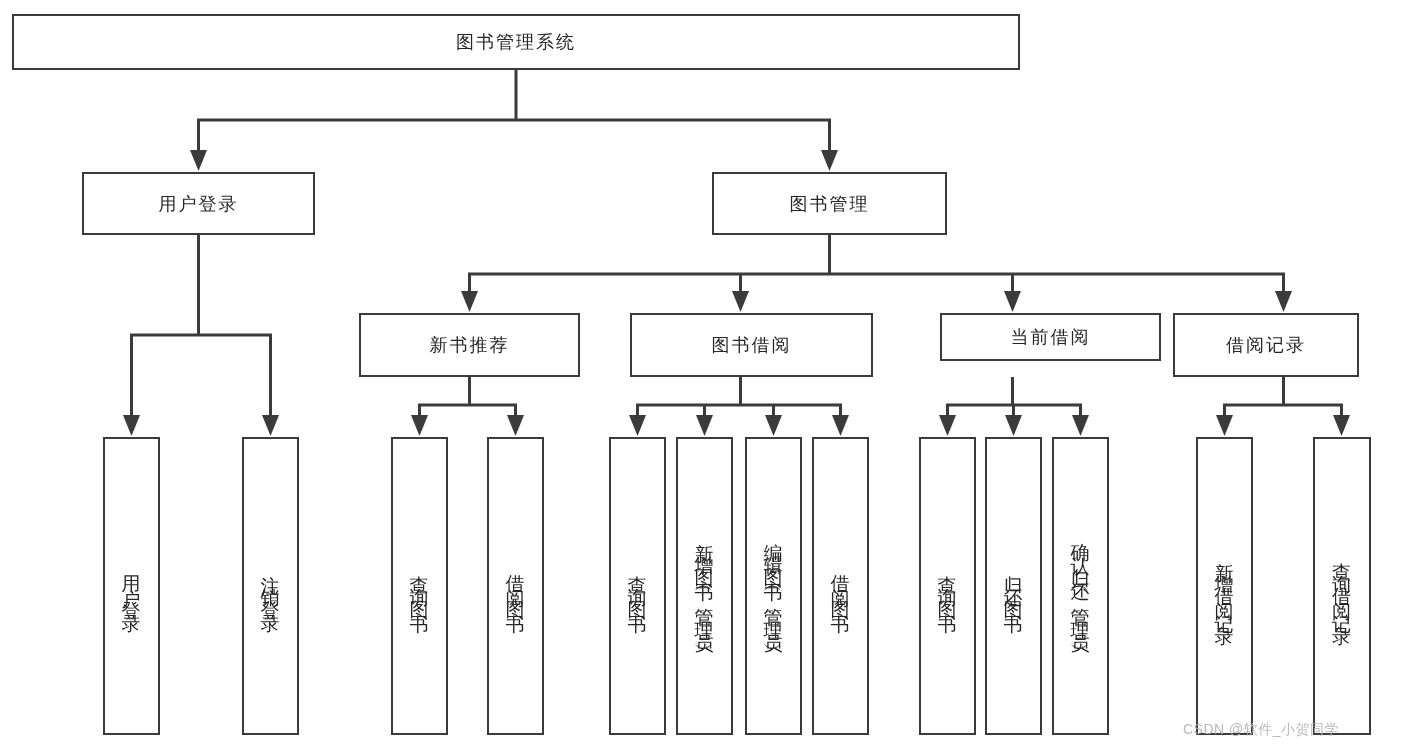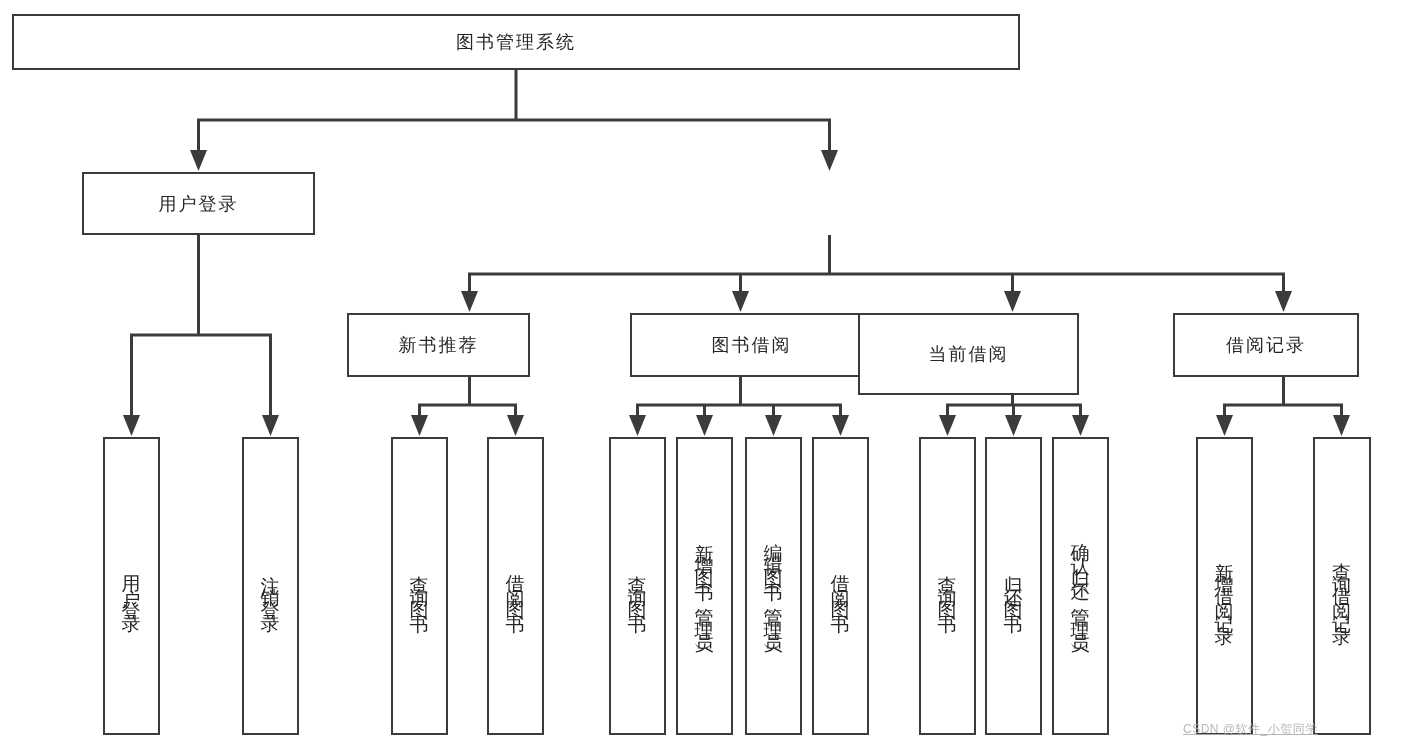--- a/index.html
+++ b/index.html
@@ -45,27 +45,26 @@
     font-size:19px;
     letter-spacing:13px;
     line-height:1;
     white-space:normal;
   }
   .watermark{
     position:absolute;
     left:1183px;
     top:719px;
     z-index:10;
-    font-size:12px;
+    font-size:14px;
     line-height:21px;
     color:var(--watermark);
     letter-spacing:0.5px;
     white-space:nowrap;
     opacity:0.9;
-    text-decoration:underline;
   }
 </style>
 </head>
 <body>
 
 <div class="stage">
 
   <svg class="connector" viewBox="0 0 1405 747">
 
     <path d="M516 70 L516 121.5 M198.5 120 L829.5 120 M198.5 118.5 L198.5 153 M829.5 118.5 L829.5 153"></path>
@@ -102,28 +101,31 @@
     <polygon points="1341.5,436 1333,415 1350,415"></polygon>
   </svg>
 
   <div class="node h" style="left:12px;top:14px;width:1008px;height:56px">
     <span class="lbl">图书管理系统</span>
   </div>
 
   <div class="node h" style="left:82px;top:172px;width:233px;height:63px">
     <span class="lbl">用户登录</span>
   </div>
+  <div class="node h" style="left:712px;top:172px;width:235px;height:63px">
+    <span class="lbl">图书管理</span>
+  </div>
 
-  <div class="node h" style="left:347px;top:313px;width:183px;height:64px">
+  <div class="node h" style="left:359px;top:313px;width:221px;height:64px">
     <span class="lbl">新书推荐</span>
   </div>
   <div class="node h" style="left:630px;top:313px;width:243px;height:64px">
     <span class="lbl">图书借阅</span>
   </div>
-  <div class="node h" style="left:858px;top:313px;width:221px;height:82px">
+  <div class="node h" style="left:940px;top:313px;width:221px;height:48px">
     <span class="lbl">当前借阅</span>
   </div>
   <div class="node h" style="left:1173px;top:313px;width:186px;height:64px">
     <span class="lbl">借阅记录</span>
   </div>
 
   <div class="node v" style="left:103px;top:437px;width:57px;height:298px">
     <span class="lbl">用户登录</span>
   </div>
   <div class="node v" style="left:242px;top:437px;width:57px;height:298px">

